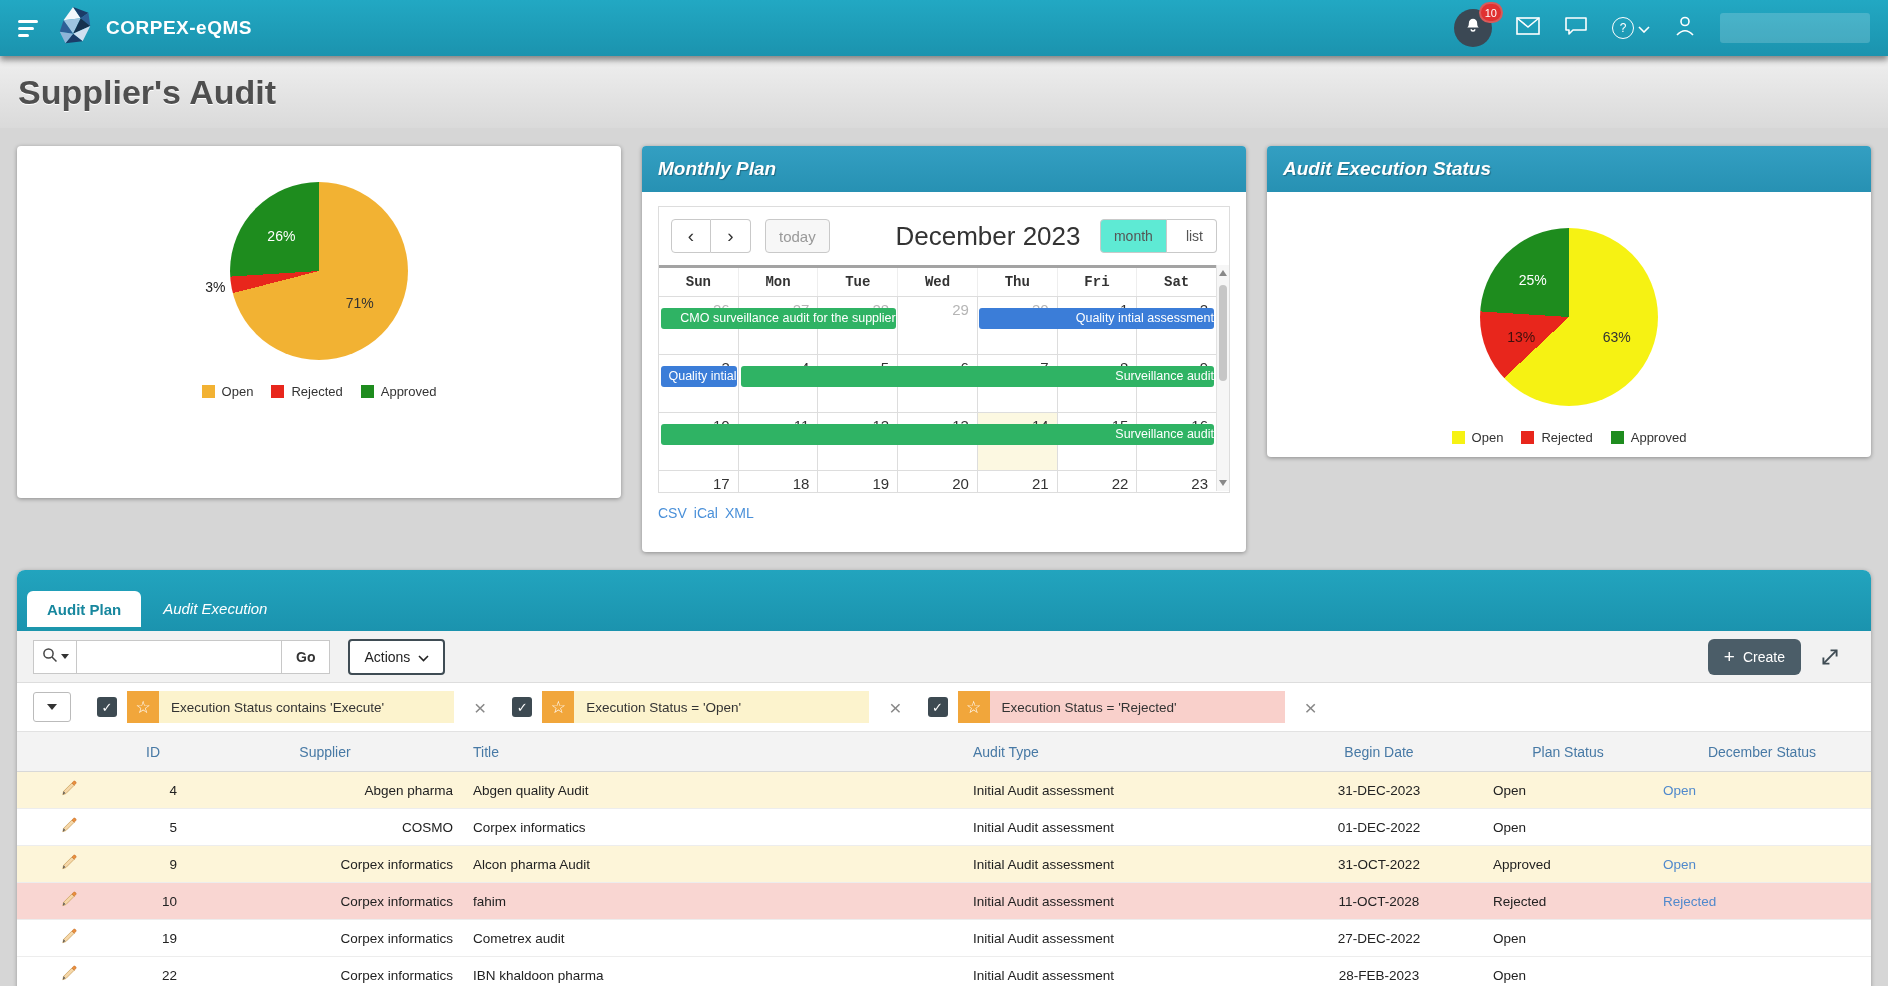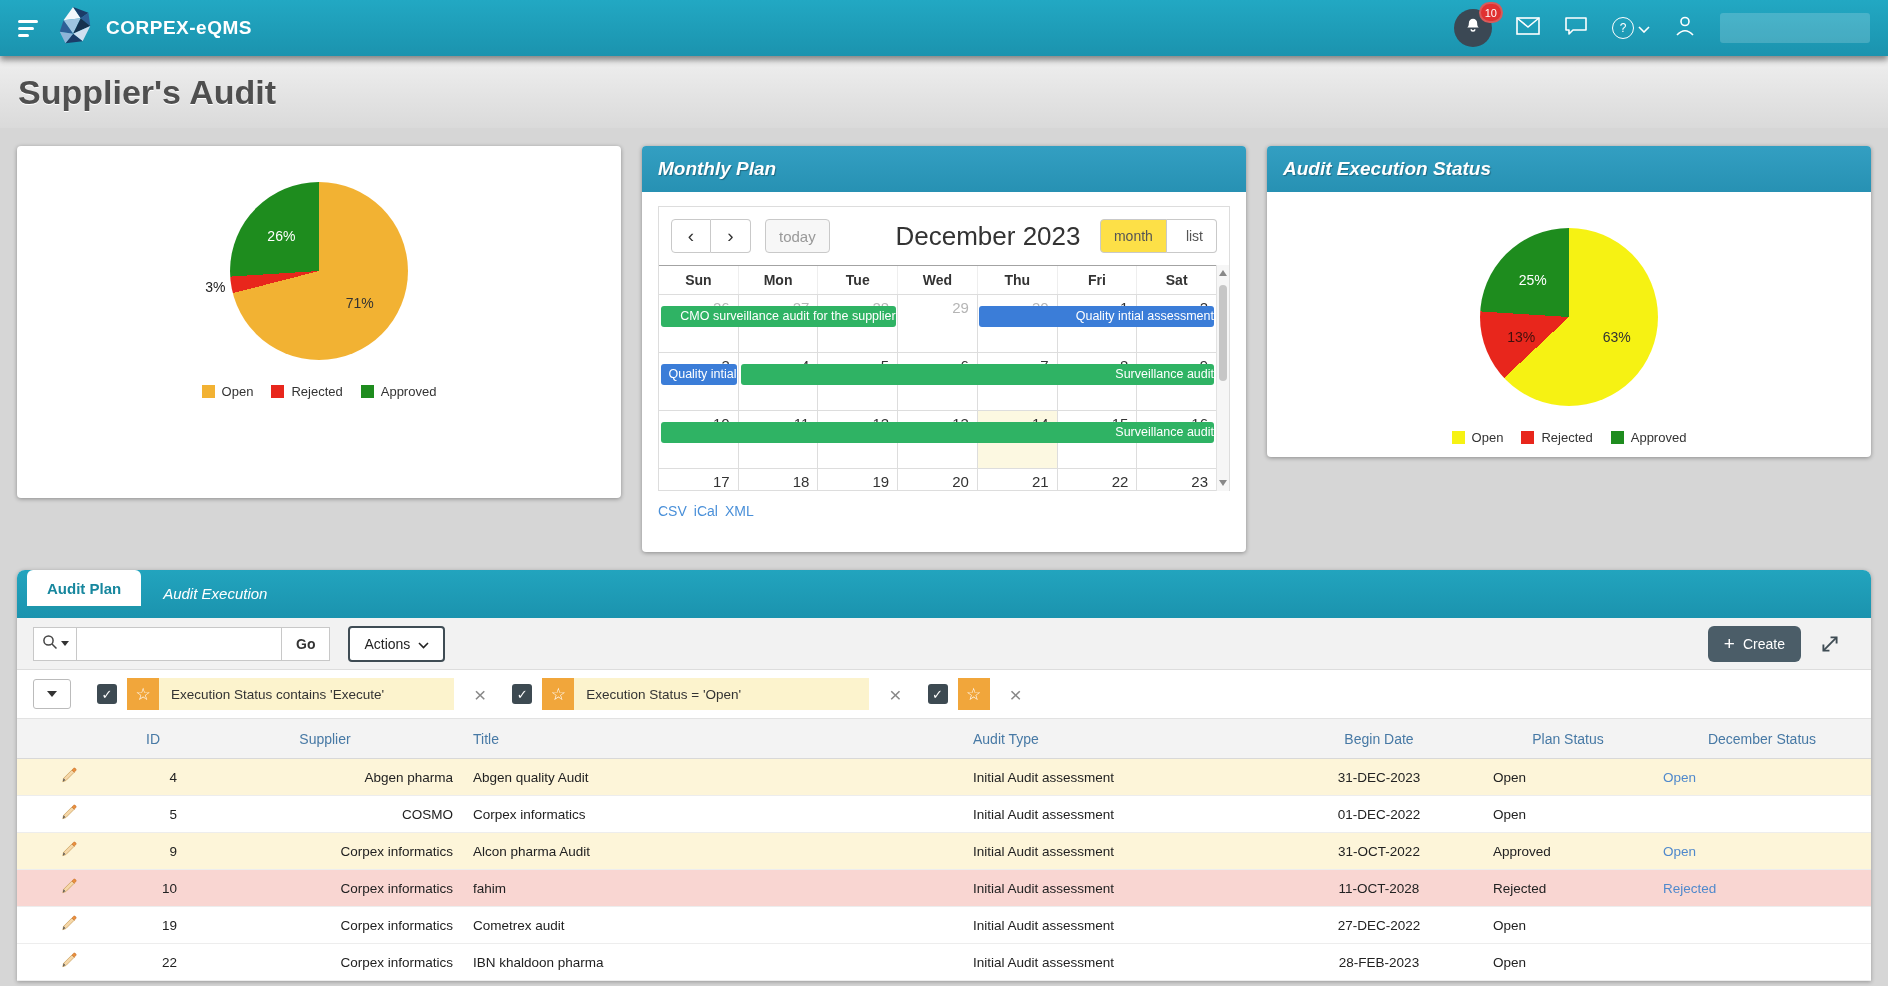--- a/index.html
+++ b/index.html
@@ -52,24 +52,24 @@
   .cal-btn { height:34px; background:#fff; border:1px solid #c9c9c9; color:#333; font-size:15px;
              display:flex; align-items:center; justify-content:center; cursor:pointer; }
   .nav-group { display:flex; }
   .nav-group .cal-btn { width:40px; font-size:19px; }
   .nav-group .cal-btn:first-child { border-radius:4px 0 0 4px; }
   .nav-group .cal-btn:last-child { border-radius:0 4px 4px 0; border-left:none; }
   .today-btn { margin-left:14px; padding:0 13px; border-radius:4px; color:#999; background:#f7f7f7; }
   .cal-title { position:absolute; left:50%; transform:translateX(-50%); font-size:26px; color:#333;margin-left:44px; }
   .view-group { display:flex; margin-left:auto; }
   .view-group .cal-btn { padding:0 13px; font-size:14px; color:#555; }
-  .view-group .cal-btn.active { background:#fde047; border-radius:4px 0 0 4px;text-align:right; }
+  .view-group .cal-btn.active { background:#5eead4; border-radius:4px 0 0 4px;text-align:right; }
   .view-group .cal-btn:last-child { border-radius:0 4px 4px 0; border-left:none;padding-left:19px; }
   .cal-body { position:relative; }
-  .cal-head { display:flex; width:calc(100% - 13px); border-top:1px solid #a3a3a3; }
+  .cal-head { display:flex; width:calc(100% - 13px); border-top:3px solid #a3a3a3;font-family:Liberation Mono, monospace; }
   .cal-head div { flex:1; text-align:center; font-size:14px; font-weight:bold; color:#333;
                   padding:6px 0; border-left:1px solid #eee; }
   .cal-head div:first-child { border-left:none; }
   .weeks { height:196px; overflow:hidden; width:calc(100% - 13px); }
   .week { position:relative; height:58px; border-top:1px solid #ddd; display:flex; }
   .daycell { flex:1; border-left:1px solid #ddd; font-size:15px; color:#333;
              text-align:right; padding:4px 8px 0 0; }
   .daycell:first-child { border-left:none; }
   .daycell.muted { color:#b5b5b5; }
   .daycell.today { background:#fcf8e1; }
@@ -82,22 +82,22 @@
   .sb-arrow { position:absolute; left:2px; width:0; height:0;
               border-left:4px solid transparent; border-right:4px solid transparent; }
   .sb-up { top:5px; border-bottom:6px solid #888; }
   .sb-down { bottom:5px; border-top:6px solid #888; }
   .sb-thumb { position:absolute; left:2px; top:20px; width:8px; height:96px; background:#c6c6c6; border-radius:4px; }
   .cal-links { margin-top:12px; display:flex; gap:7px; font-size:14px; }
   .cal-links a { color:#4a90d9; text-decoration:none; }
 
   
   .section { margin:18px 17px 0; background:#fff; border-radius:8px 8px 0 0; box-shadow:0 1px 4px rgba(0,0,0,.3); }
-  .tabbar { height:48px; background:linear-gradient(180deg,#22a4be,#1b93ae); border-radius:8px 8px 0 0;
-            display:flex; align-items:flex-start; padding-left:10px; }
+  .tabbar { height:61px; background:linear-gradient(180deg,#22a4be,#1b93ae); border-radius:8px 8px 0 0;
+            display:flex; align-items:flex-end; padding-left:10px; }
   .tab-active { height:40px; background:#fff; border-radius:6px 6px 0 0; border-bottom:4px solid #1d96ac;
                 display:flex; align-items:center; padding:0 20px; color:#17879e; font-weight:bold;
                 font-size:15px; cursor:pointer; }
   .tab-idle { height:46px; display:flex; align-items:center; padding:0 22px; color:#fff;
               font-style:italic; font-size:15px; cursor:pointer; }
   .toolbar { height:52px; background:#f2f2f2; display:flex; align-items:center; padding:0 16px;
              border-bottom:1px solid #ddd; }
   .search-group { display:flex; }
   .search-btn { width:44px; height:34px; background:#fff; border:1px solid #c8c8c8;
                 display:flex; align-items:center; justify-content:center; gap:3px; cursor:pointer; }
@@ -418,20 +418,21 @@
    </span>
         <span class="chip">
      <span class="chk">✓</span>
      <span class="chip-star">☆</span>
      <span class="chip-label yellow">Execution Status = 'Open'</span>
      <span class="chip-close">×</span>
    </span>
         <span class="chip">
      <span class="chk">✓</span>
      <span class="chip-star">☆</span>
+     <span class="chip-label pink">Execution Status = 'Rejected'</span>
      <span class="chip-close">×</span>
    </span>
       </div>
   </div>
 
   <table class="grid">
     <colgroup>
       <col class="c-edit">
         <col class="c-id">
         <col class="c-sup">

